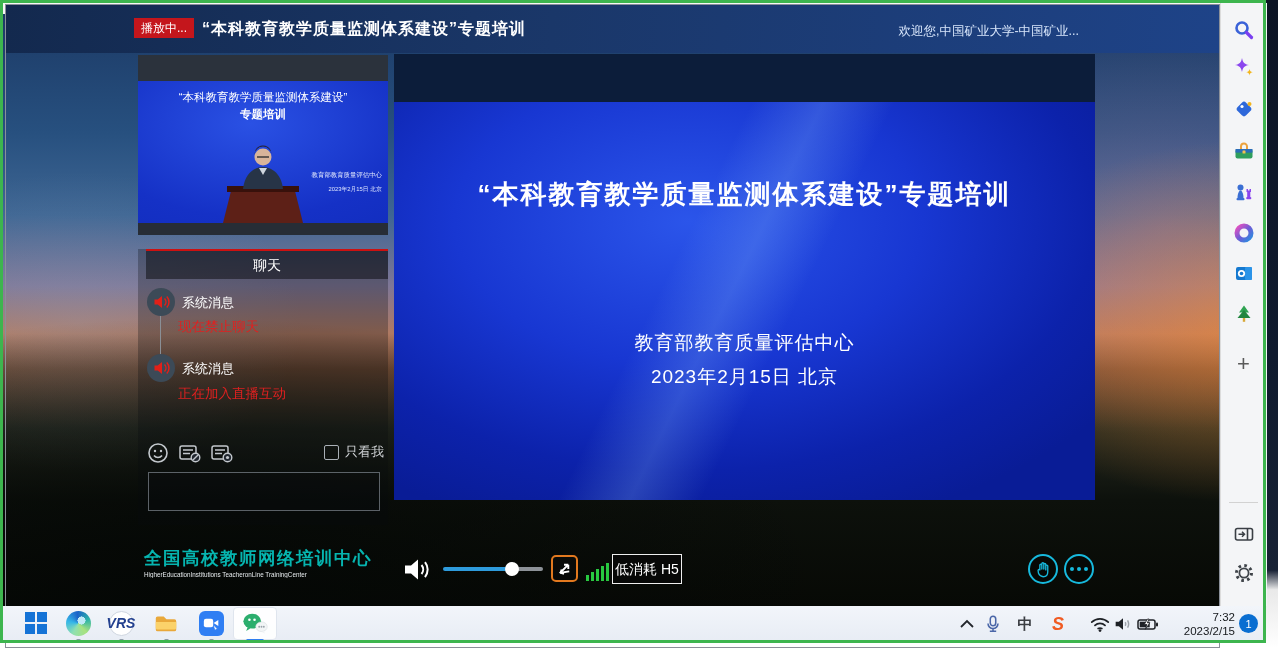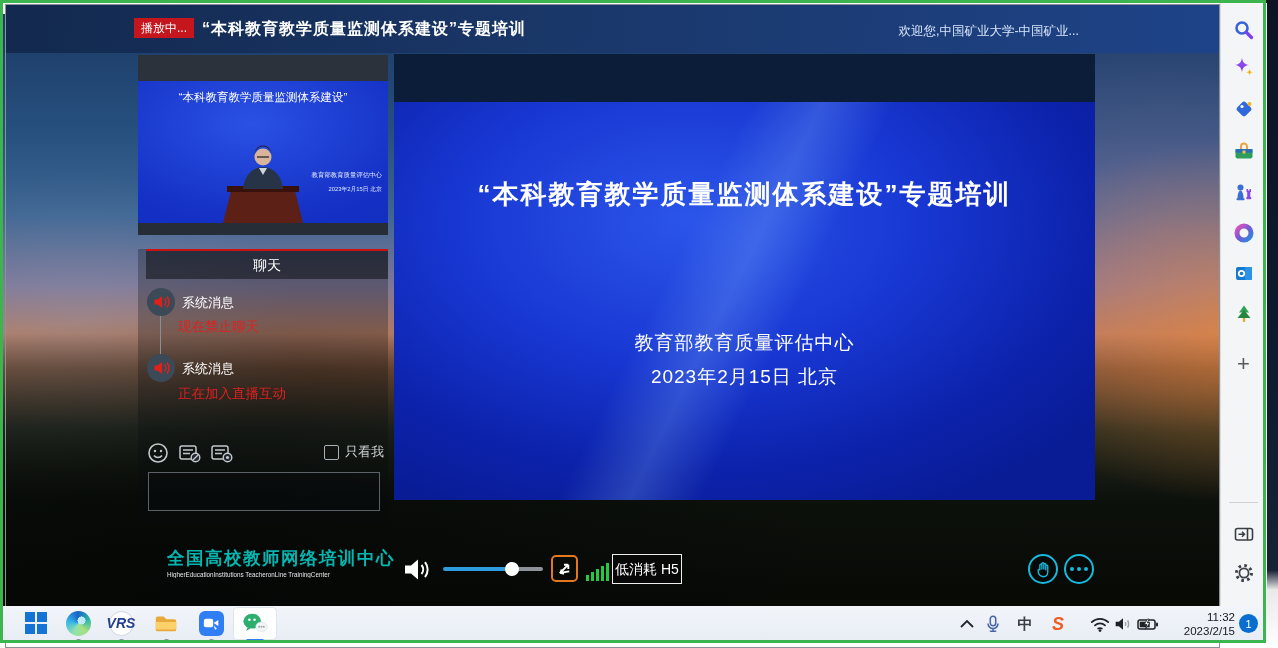--- a/index.html
+++ b/index.html
@@ -43,21 +43,21 @@
   .tab-inactive{background:rgba(6,6,6,.92);border-top:2px solid transparent;}
   .msg-line{left:154px;top:294px;width:1px;height:70px;background:#8a8f96;}
   .msg-icon{width:30px;height:30px;}
   .msg-sender{color:#fff;font-size:13px;}
   .msg-text{color:#e02020;font-size:13.5px;}
   .only-me-box{left:318px;top:440px;width:13px;height:13px;border:1.5px solid #a9afb6;border-radius:2px;}
   .only-me-label{left:339px;top:438px;color:#d0d3d6;font-size:13px;}
   .chat-input{left:142px;top:467px;width:230px;height:37px;border:1px solid rgba(160,170,180,.55);
       background:rgba(10,12,16,.18);}
   
-  .logo{left:131px;top:532px;width:262px;height:54px;display:flex;align-items:center;margin-left:23px;}
+  .logo{left:131px;top:532px;width:262px;height:54px;display:flex;align-items:center;}
   .logo-cn{color:#06b5b0;font-size:17.5px;font-weight:bold;letter-spacing:1.5px;white-space:nowrap;}
   .logo-en{color:#e6eaed;font-size:10px;transform:scale(.63);transform-origin:left top;white-space:nowrap;margin-top:1px;}
   
   .video-area{left:388px;top:49px;width:701px;height:446px;}
   .letterbox{left:0;top:0;width:100%;height:48px;background:#0c1d3a;}
   .main-slide{left:0;top:48px;width:100%;height:398px;overflow:hidden;
       background:
         linear-gradient(116deg, rgba(140,190,255,0) 40%, rgba(150,200,255,.22) 48%, rgba(140,190,255,0) 56%),
         radial-gradient(ellipse 520px 320px at 42% 30%, #2b55ea 0%, #1837d2 45%, #0c22ab 78%, #091c96 100%);}
   .slide-title{left:0;top:75px;width:100%;text-align:center;color:#fff;font-size:26px;font-weight:bold;letter-spacing:2px;}
@@ -120,20 +120,21 @@
     <div class="abs app-header">
       <span class="abs live-badge">播放中...</span>
       <span class="abs app-title">“本科教育教学质量监测体系建设”专题培训</span>
       <span class="abs welcome">欢迎您,中国矿业大学-中国矿业...</span>
     </div>
 
     <div class="abs thumb">
       <div class="abs thumb-band-top"></div>
       <div class="abs thumb-slide">
         <div class="abs thumb-t1">“本科教育教学质量监测体系建设”</div>
+        <div class="abs thumb-t2">专题培训</div>
         <svg class="abs" style="left:55px;bottom:0;" width="140" height="86" viewBox="0 0 140 86">
           <path d="M30 86 L38 54 H102 L110 86 Z" fill="#5d2017"></path>
           <rect x="34" y="49" width="72" height="6" fill="#38110b"></rect>
           <rect x="56" y="41" width="30" height="9" rx="1" fill="#23282f"></rect>
           <circle cx="70" cy="20" r="8.5" fill="#d8b49a"></circle>
           <path d="M61.5 18 a8.5 8.5 0 0117 0 l-1 -5 a8.5 8.5 0 00-15 0 Z" fill="#26202a"></path>
           <line x1="64" y1="20" x2="76" y2="20" stroke="#333" stroke-width="1.4"></line>
           <path d="M50 52 C52 34 64 30 70 30 C76 30 88 34 90 52 Z" fill="#273447"></path>
           <path d="M66 31 L70 38 L74 31 Z" fill="#cfd6df"></path>
         </svg>
@@ -414,20 +415,20 @@
     </div>
     <div class="tray-ic" style="left:1132px;">
       <svg width="24" height="20" viewBox="0 0 24 20">
         <rect x="2" y="6" width="17" height="9" rx="2" stroke="#1e2126" stroke-width="1.5" fill="none"></rect>
         <rect x="20" y="8.5" width="2" height="4" rx="1" fill="#1e2126"></rect>
         <rect x="3.7" y="7.7" width="10" height="5.6" fill="#1e2126"></rect>
         <path d="M11.5 5 l-3.2 5.5 h2.6 l-1.6 4.8 4.6-6.5 h-2.6 l1.8-3.8 Z" fill="#fff" stroke="#1e2126" stroke-width="0.8"></path>
       </svg>
     </div>
     <div class="clock">
-      <div>11:32</div>
+      <div>7:32</div>
       <div>2023/2/15</div>
     </div>
     <div class="tray-badge">1</div>
   </div>
 
   <div class="abs green-frame"></div>
 </div>
 
 </body></html>

